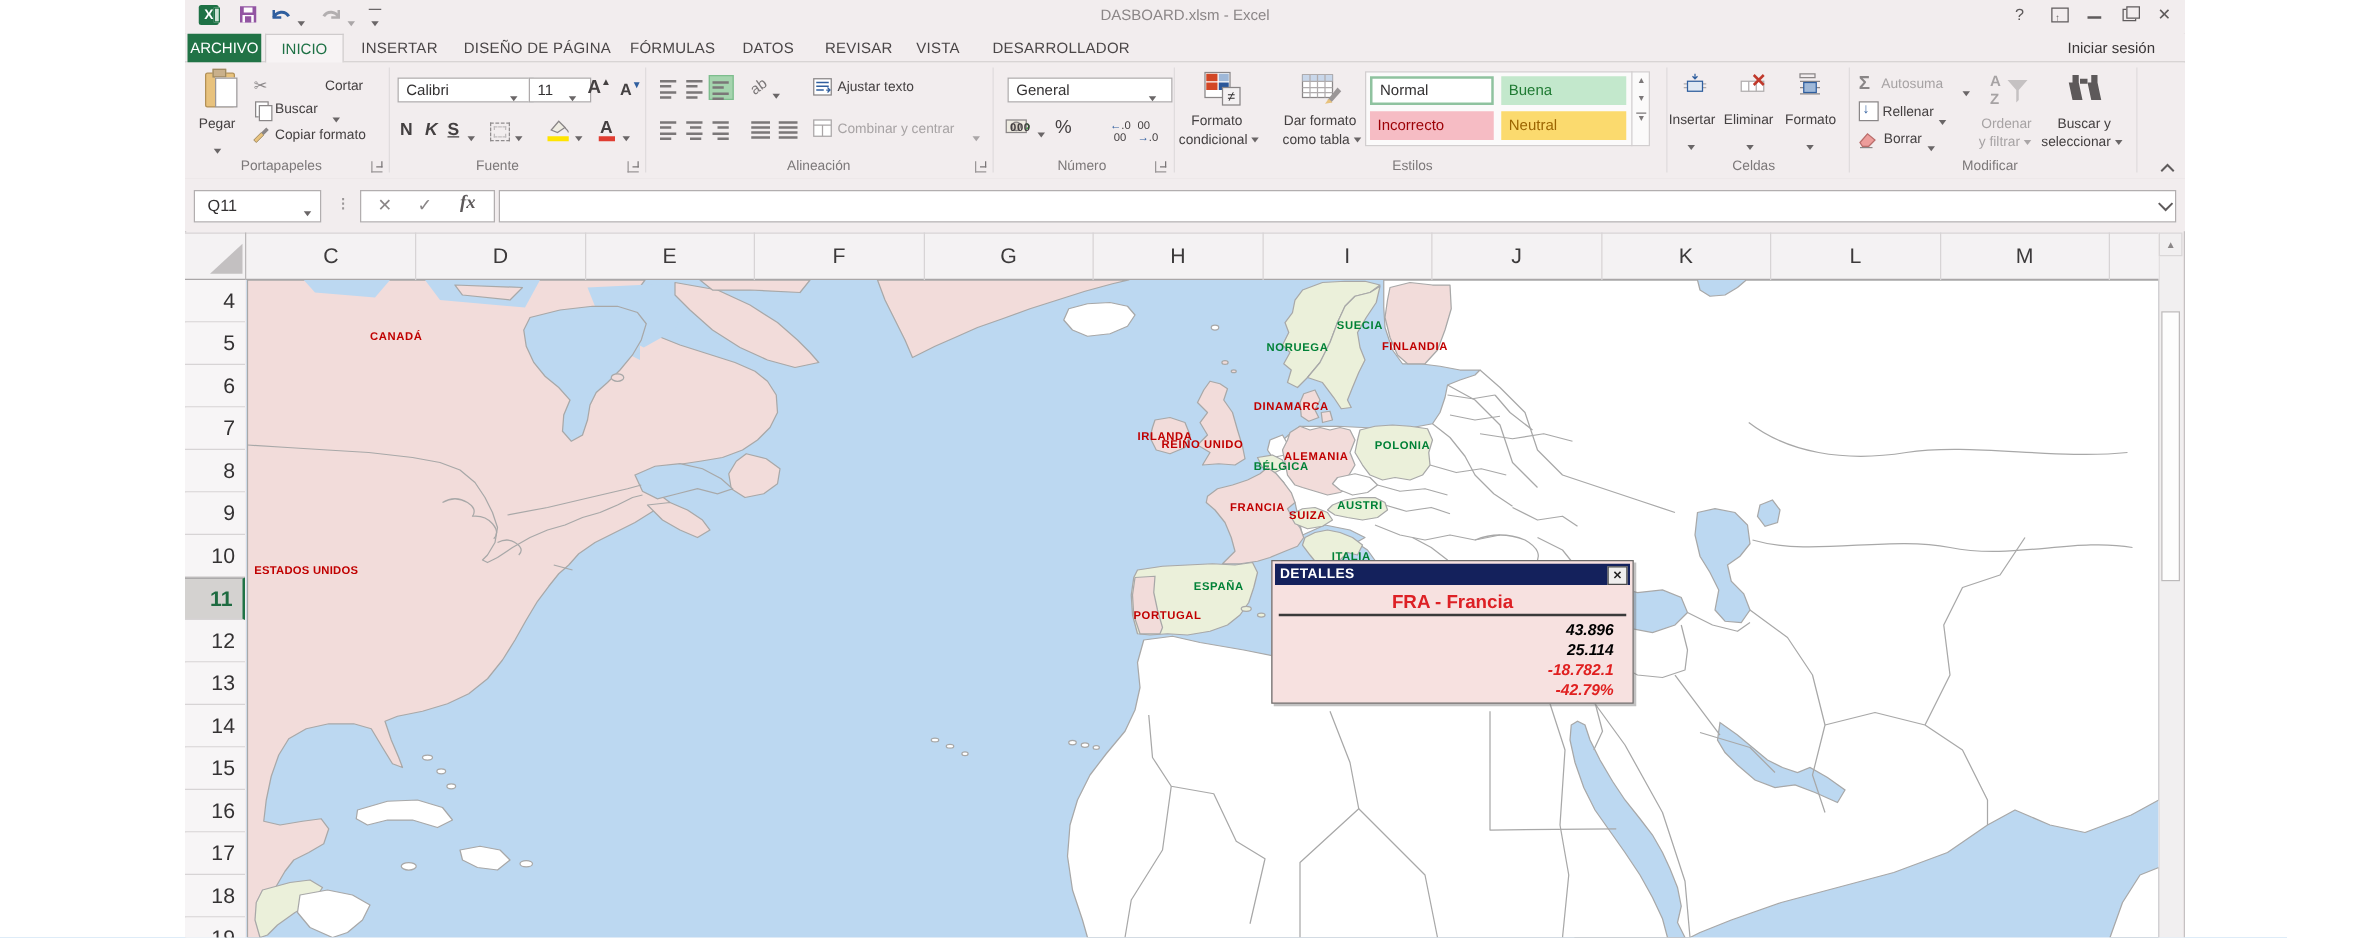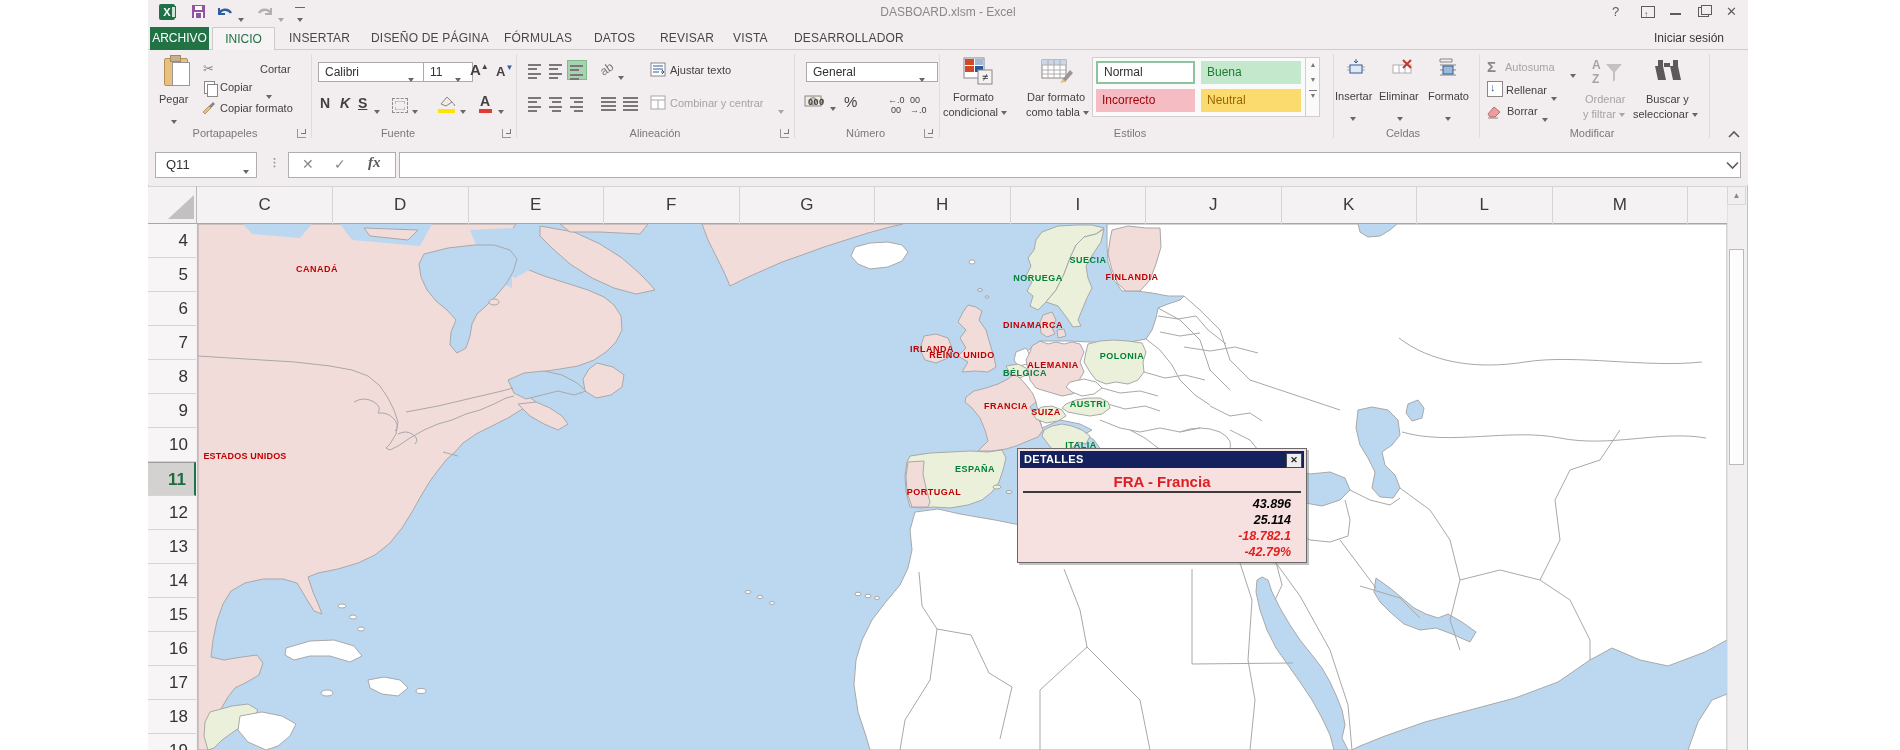--- a/index.html
+++ b/index.html
@@ -98,21 +98,21 @@
 
 <div class="abs" style="left:164px;top:58px;width:22px;height:26px;background:#e8c27d;border:1px solid #b29056;border-radius:2px;"></div>
 <div class="abs" style="left:170px;top:55px;width:9px;height:5px;background:#c9b08b;border:1px solid #a08a60;"></div>
 <div class="abs" style="left:172px;top:62px;width:16px;height:22px;background:#fff;border:1px solid #9a9697;"></div>
 <div class="btxt" style="left:159px;top:93px;">Pegar</div>
 <div class="abs" style="left:171px;top:112px;"><span class="dar"></span></div>
 <div class="abs" style="left:203px;top:61px;font-size:13px;color:#8a8687;">✂</div>
 <div class="btxt" style="left:220px;top:63px;margin-left:40px;">Cortar</div>
 <div class="abs" style="left:204px;top:81px;width:9px;height:11px;background:#fff;border:1px solid #8a8687;"></div>
 <div class="abs" style="left:207px;top:84px;width:9px;height:11px;background:#fff;border:1px solid #8a8687;"></div>
-<div class="btxt" style="left:220px;top:81px;">Copiar</div>
+<div class="btxt" style="left:220px;top:81px;">Buscar</div>
 <div class="abs" style="left:266px;top:87px;"><span class="dar"></span></div>
 <svg class="abs" style="left:201px;top:100px;" width="16" height="16" viewBox="0 0 16 16">
     <path d="M2 12 L8 6 L10 8 L4 14 Z" fill="#e8c27d" stroke="#a08a60" stroke-width="0.8"></path>
     <path d="M8 6 L12 2 L14 4 L10 8 Z" fill="#8a8687"></path>
   </svg>
 <div class="btxt" style="left:220px;top:102px;">Copiar formato</div>
 
 <div class="combo" style="left:318px;top:62px;width:101px;height:18px;line-height:18px;padding-left:6px;">Calibri</div>
 <div class="abs" style="left:408px;top:70px;"><span class="dar"></span></div>
 <div class="combo" style="left:423px;top:62px;width:42px;height:18px;line-height:18px;padding-left:6px;">11</div>

